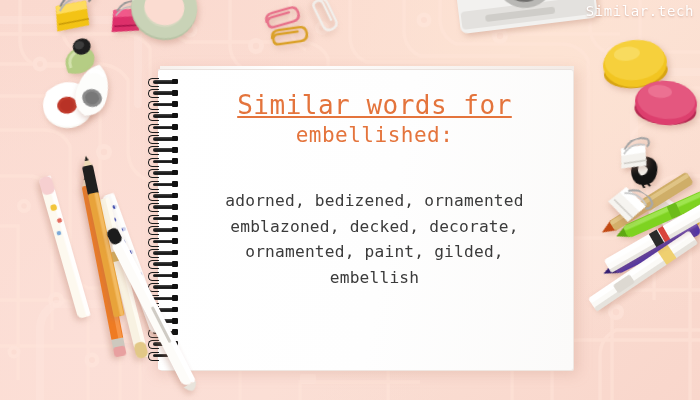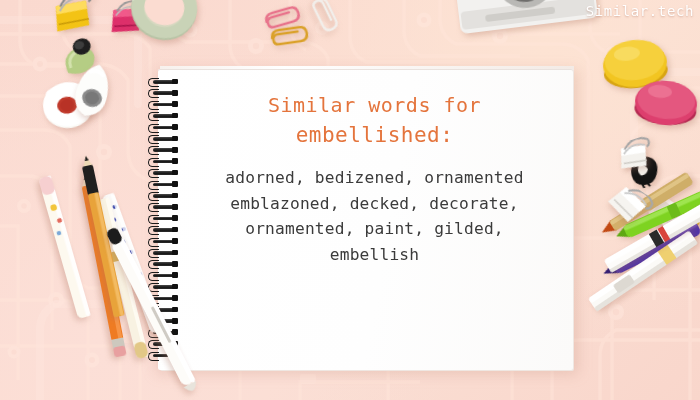--- a/index.html
+++ b/index.html
@@ -100,34 +100,35 @@
 
   
   .pad-content {
     position: absolute;
     left: 182px; top: 90px;
     width: 385px;
     text-align: center;
   }
   .title-line1 {
     color: #e4743c;
-    font-size: 20px;
+    font-size: 26px;
     letter-spacing: .5px;
     line-height: 30px;
     white-space: nowrap;
+    text-decoration: underline;
   }
   .title-word {
     color: #e4743c;
     font-size: 21px;
     letter-spacing: .5px;
     line-height: 30px;
     white-space: nowrap;
   }
   .words {
-    margin-top: 15px;
+    margin-top: 38px;
     color: #3b3b3b;
     font-size: 16.2px;
     line-height: 25.5px;
     letter-spacing: .2px;
     padding: 0 16px;
   }
 
   
   .brand {
     position: absolute;

